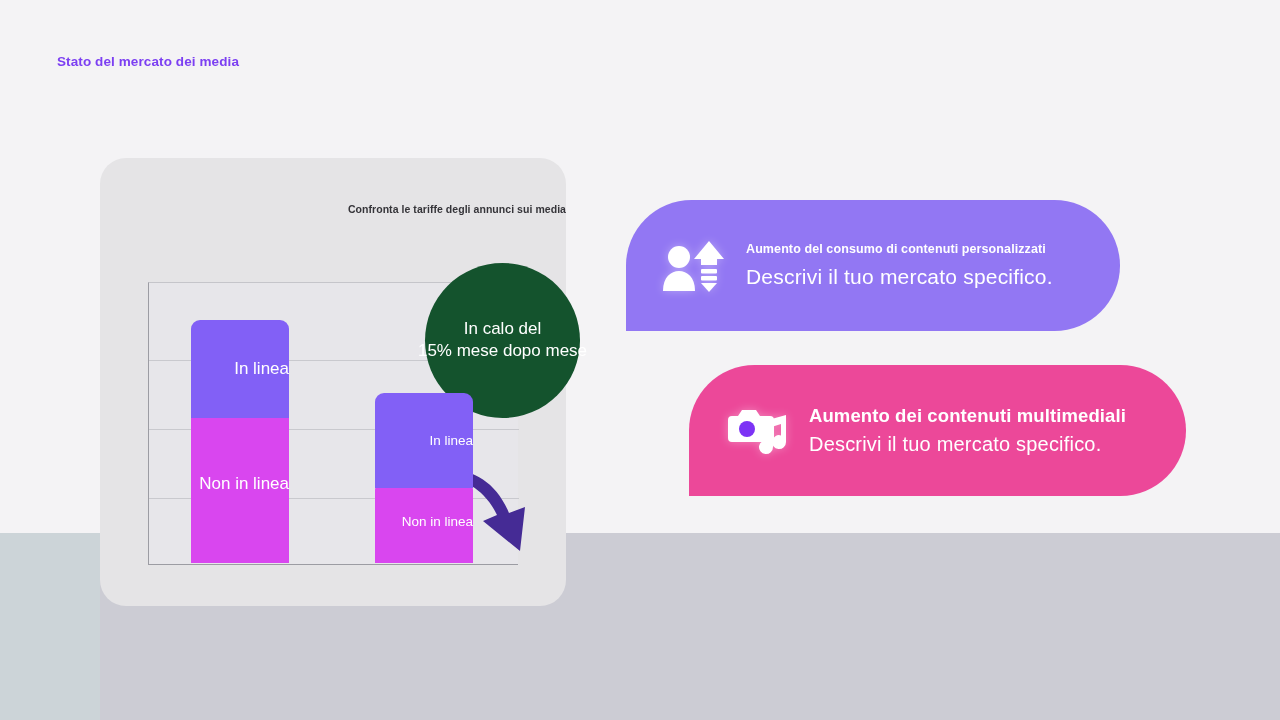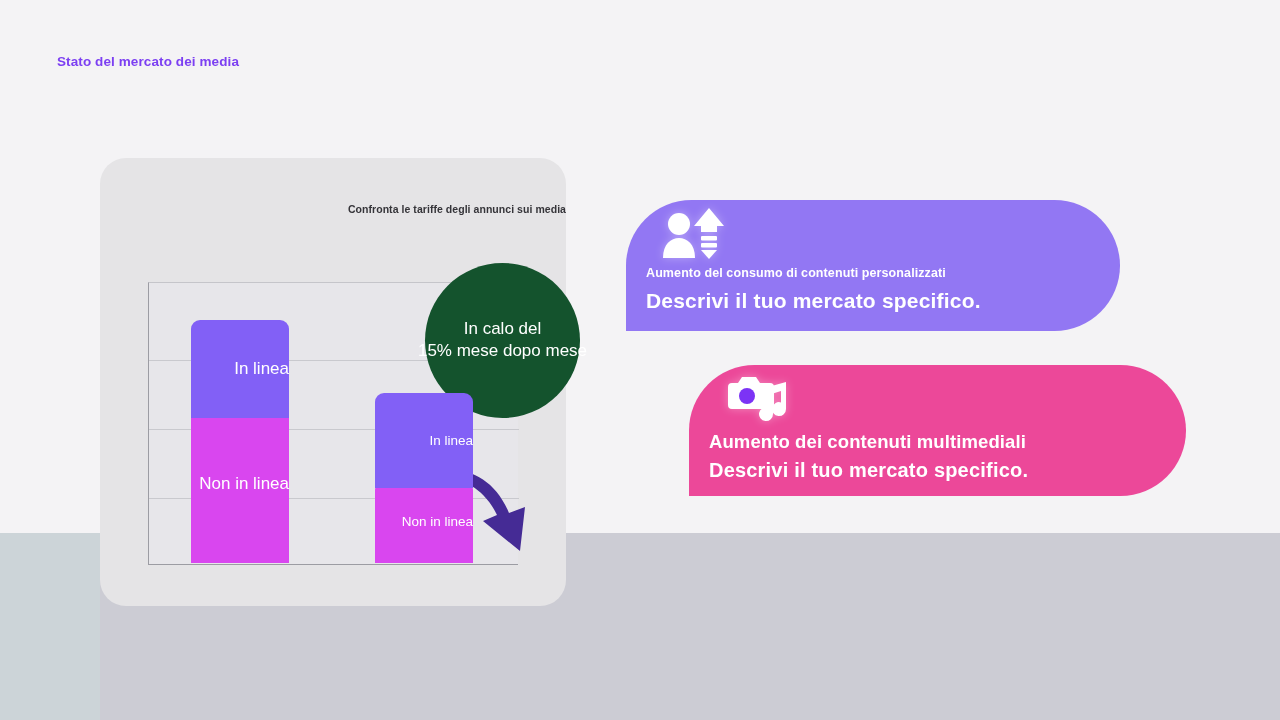--- a/index.html
+++ b/index.html
@@ -155,22 +155,22 @@
     color: #ffffff;
     font-size: 17px;
     line-height: 1.35;
     white-space: pre-line;
   }
 
   
   .info-card {
     position: absolute;
     display: flex;
+    align-items: center;
     color: #ffffff;
-    flex-direction: column;
   }
   .card-one {
     left: 626px; top: 200px;
     width: 494px; height: 131px;
     background: #9277f3;
     border-radius: 66px 66px 66px 66px;
     border-top-left-radius: 66px;
     border-bottom-left-radius: 0px;
   }
   .card-two {
@@ -197,21 +197,21 @@
     margin-bottom: 9px;
   }
   .card-head {
     font-size: 18.5px;
     font-weight: 700;
     letter-spacing: 0.1px;
     margin-bottom: 6px;
   }
   .card-body {
     font-size: 20px;
-    font-weight: 700;
+    font-weight: 400;
     letter-spacing: 0.2px;
   }
   .card-one .card-body { font-size: 21px; }
 </style>
 </head>
 <body>
 
 <div id="stage">
 
   <div class="band-top"></div>

